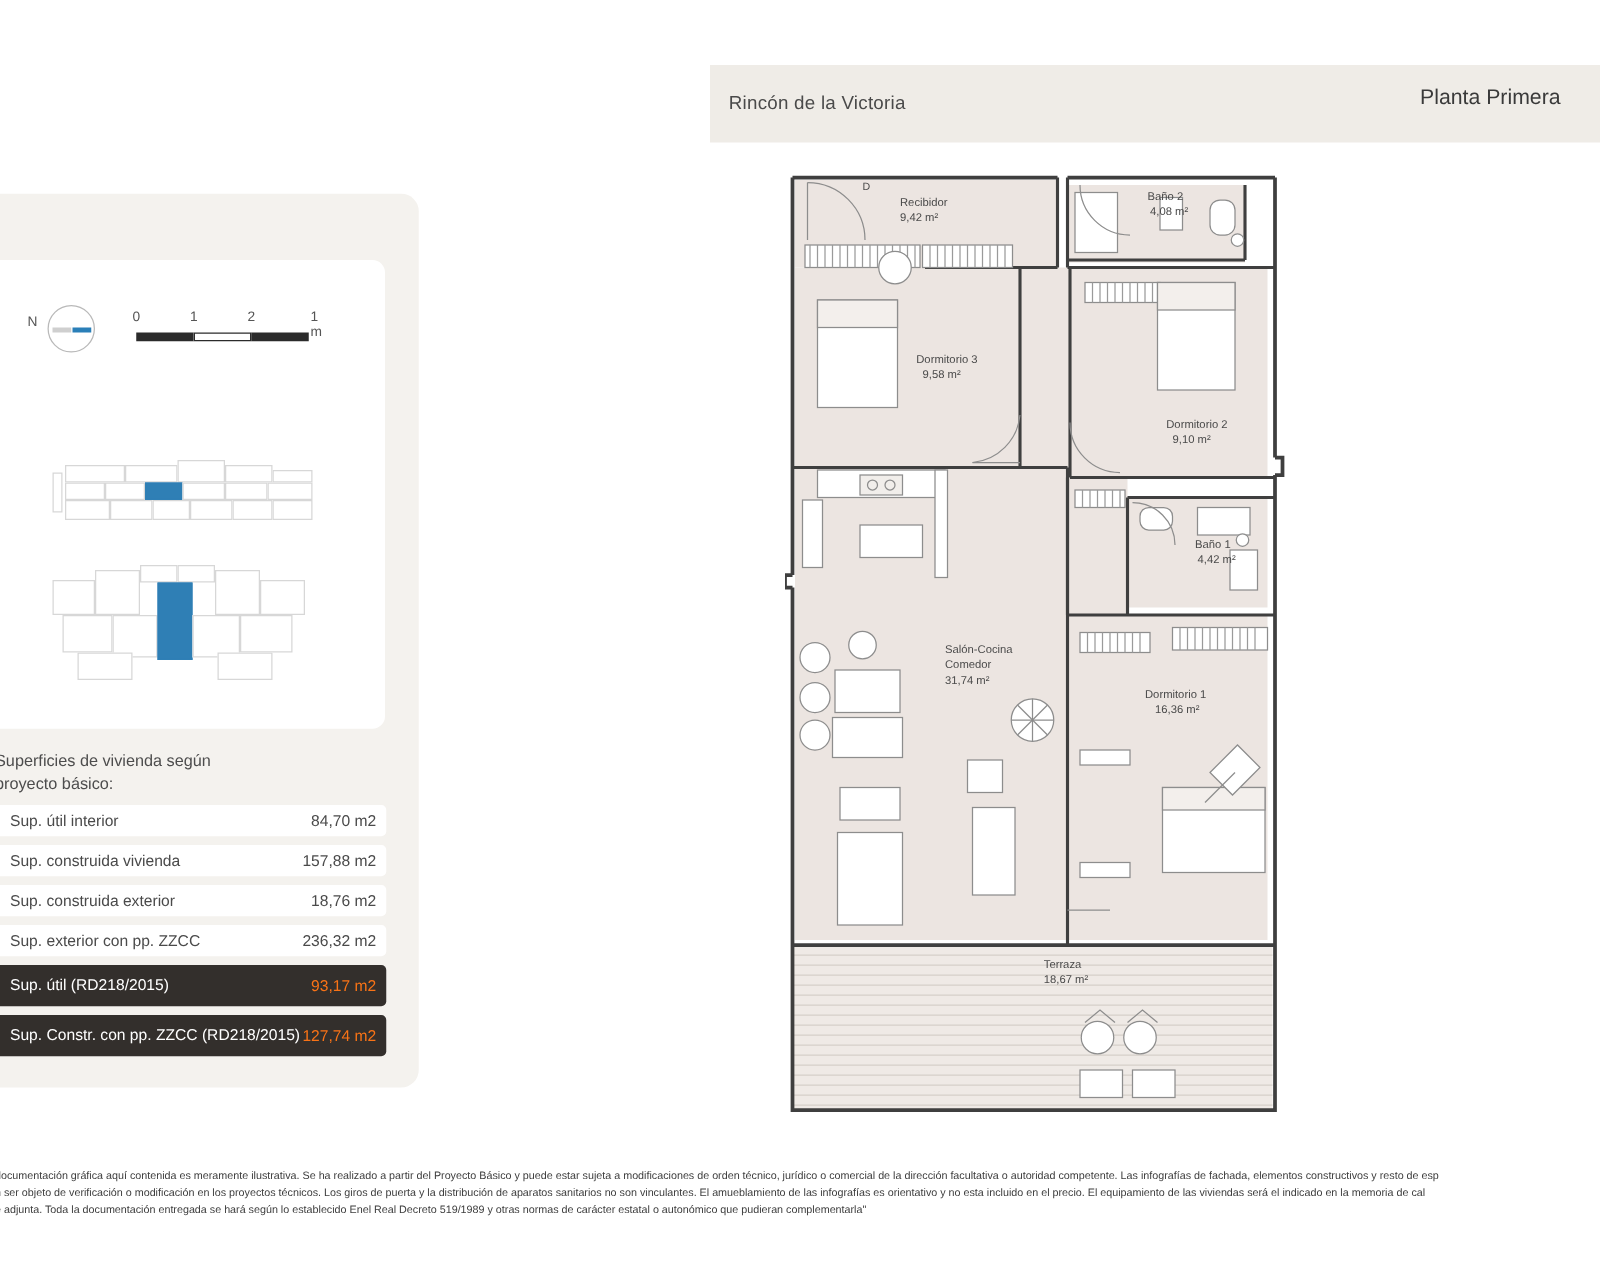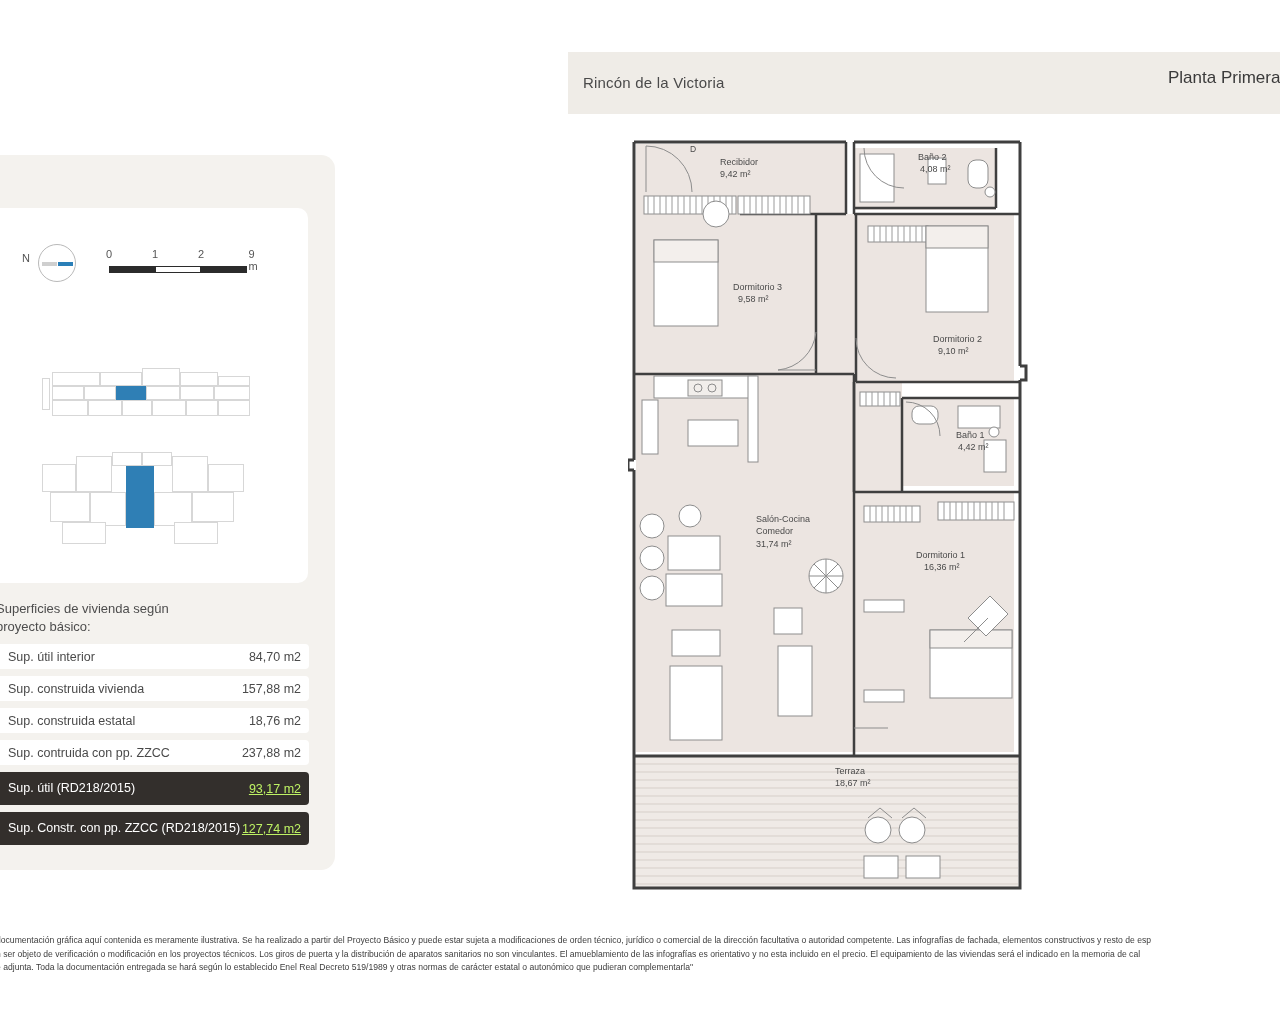--- a/index.html
+++ b/index.html
@@ -23,21 +23,21 @@
   .header-loc {
     position: absolute;
     left: 583px; top: 74px;
     font-size: 15px;
     color: #4a4a4a;
     letter-spacing: .2px;
     text-align: right;
   }
   .header-floor {
     position: absolute;
-    left: 1168px; top: 68px;
+    left: 1136px; top: 68px;
     font-size: 17px;
     color: #3a3a3a;
     white-space: nowrap;
   }
 
   
   .info-card {
     position: absolute;
     left: -40px; top: 155px; width: 375px; height: 715px;
     background: #f4f2ee;
@@ -109,21 +109,21 @@
     border-radius: 4px;
     display: flex; align-items: center;
     padding: 0 8px 0 48px;
     font-size: 12.5px;
     color: #4a4a4a;
   }
   .surf-row .lbl { flex: 1 1 auto; }
   .surf-row .val { flex: 0 0 auto; font-weight: normal; }
   .surf-row.dark { background: #332f2c; color: #ffffff; height: 33px; }
   .surf-row.dark .lbl { line-height: 13px; }
-  .surf-row.dark .val { color: #bef264; text-decoration: underline; }
+  .surf-row.dark .val { color: #f97316; }
 
   
   .plan {
     position: absolute;
     left: 628px; top: 130px; width: 400px; height: 760px;
   }
   .plan svg { display: block; }
 
   
   .footer {
@@ -148,21 +148,21 @@
 <div class="compass">
   <div class="needle-l"></div>
   <div class="needle-r"></div>
 </div>
 
 <div class="scale-wrap">
   <div class="scale-nums">
     <span style="left:4px;">0</span>
     <span style="left:50px;">1</span>
     <span style="left:96px;">2</span>
-    <span style="left:148px;">9 m</span>
+    <span style="left:148px;">1 m</span>
   </div>
   <div class="scale-bars">
     <div class="scale-seg" style="left:4px;  width:46px; background:#2b2b2b;"></div>
     <div class="scale-seg" style="left:50px; width:46px; background:#ffffff; border:1px solid #2b2b2b;"></div>
     <div class="scale-seg" style="left:96px; width:46px; background:#2b2b2b;"></div>
   </div>
 </div>
 
 <div class="key-elev">
   <div class="key-box" style="left:0;   top:10px; width:8px;  height:32px;"></div>
@@ -209,26 +209,26 @@
 <div class="surf-list">
   <div class="surf-row">
     <span class="lbl">Sup. útil interior</span>
     <span class="val">84,70 m2</span>
   </div>
   <div class="surf-row">
     <span class="lbl">Sup. construida vivienda</span>
     <span class="val">157,88 m2</span>
   </div>
   <div class="surf-row">
-    <span class="lbl">Sup. construida estatal</span>
+    <span class="lbl">Sup. construida exterior</span>
     <span class="val">18,76 m2</span>
   </div>
   <div class="surf-row">
-    <span class="lbl">Sup. contruida con pp. ZZCC</span>
-    <span class="val">237,88 m2</span>
+    <span class="lbl">Sup. exterior con pp. ZZCC</span>
+    <span class="val">236,32 m2</span>
   </div>
   <div class="surf-row dark">
     <span class="lbl">Sup. útil (RD218/2015)</span>
     <span class="val">93,17 m2</span>
   </div>
   <div class="surf-row dark">
     <span class="lbl">Sup. Constr. con pp. ZZCC (RD218/2015)</span>
     <span class="val">127,74 m2</span>
   </div>
 </div>

